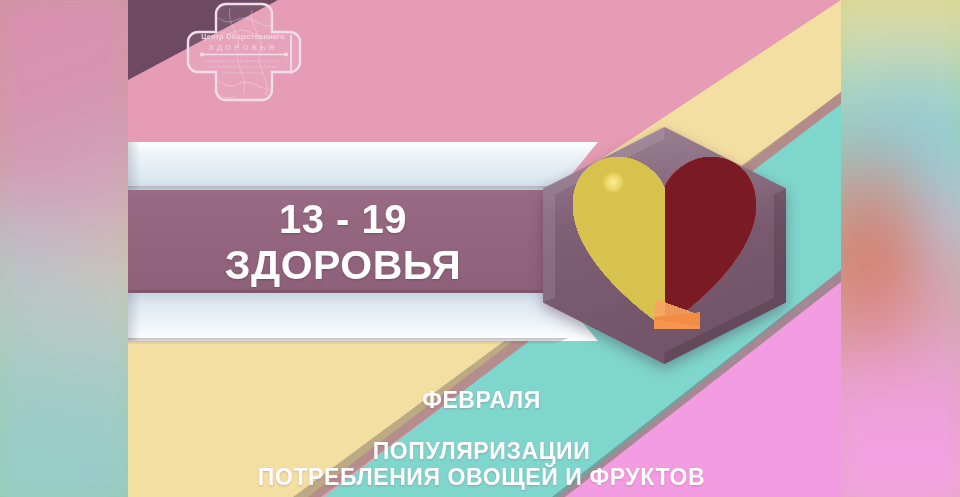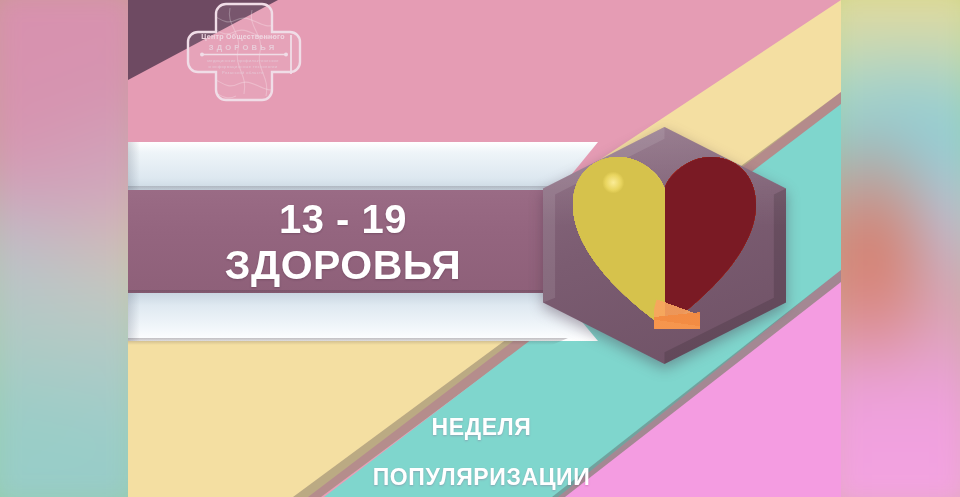--- a/index.html
+++ b/index.html
@@ -342,18 +342,19 @@
         </div>
       <div class="band ribbon-shadow-c"></div>
     </div>
 
     <div class="date-text">
       <div class="date-range">13 - 19</div>
       <div class="date-month">ЗДОРОВЬЯ</div>
     </div>
 
     <div class="headline">
-      <div class="hl-1">НЕДЕЛЯ</div>
+      <div class="hl-1">ФЕВРАЛЯ</div>
       <div class="hl-2">ПОПУЛЯРИЗАЦИИ</div>
+      <div class="hl-3">ПОТРЕБЛЕНИЯ ОВОЩЕЙ И ФРУКТОВ</div>
     </div>
 
   </div>
 </div>
 
 </body></html>

